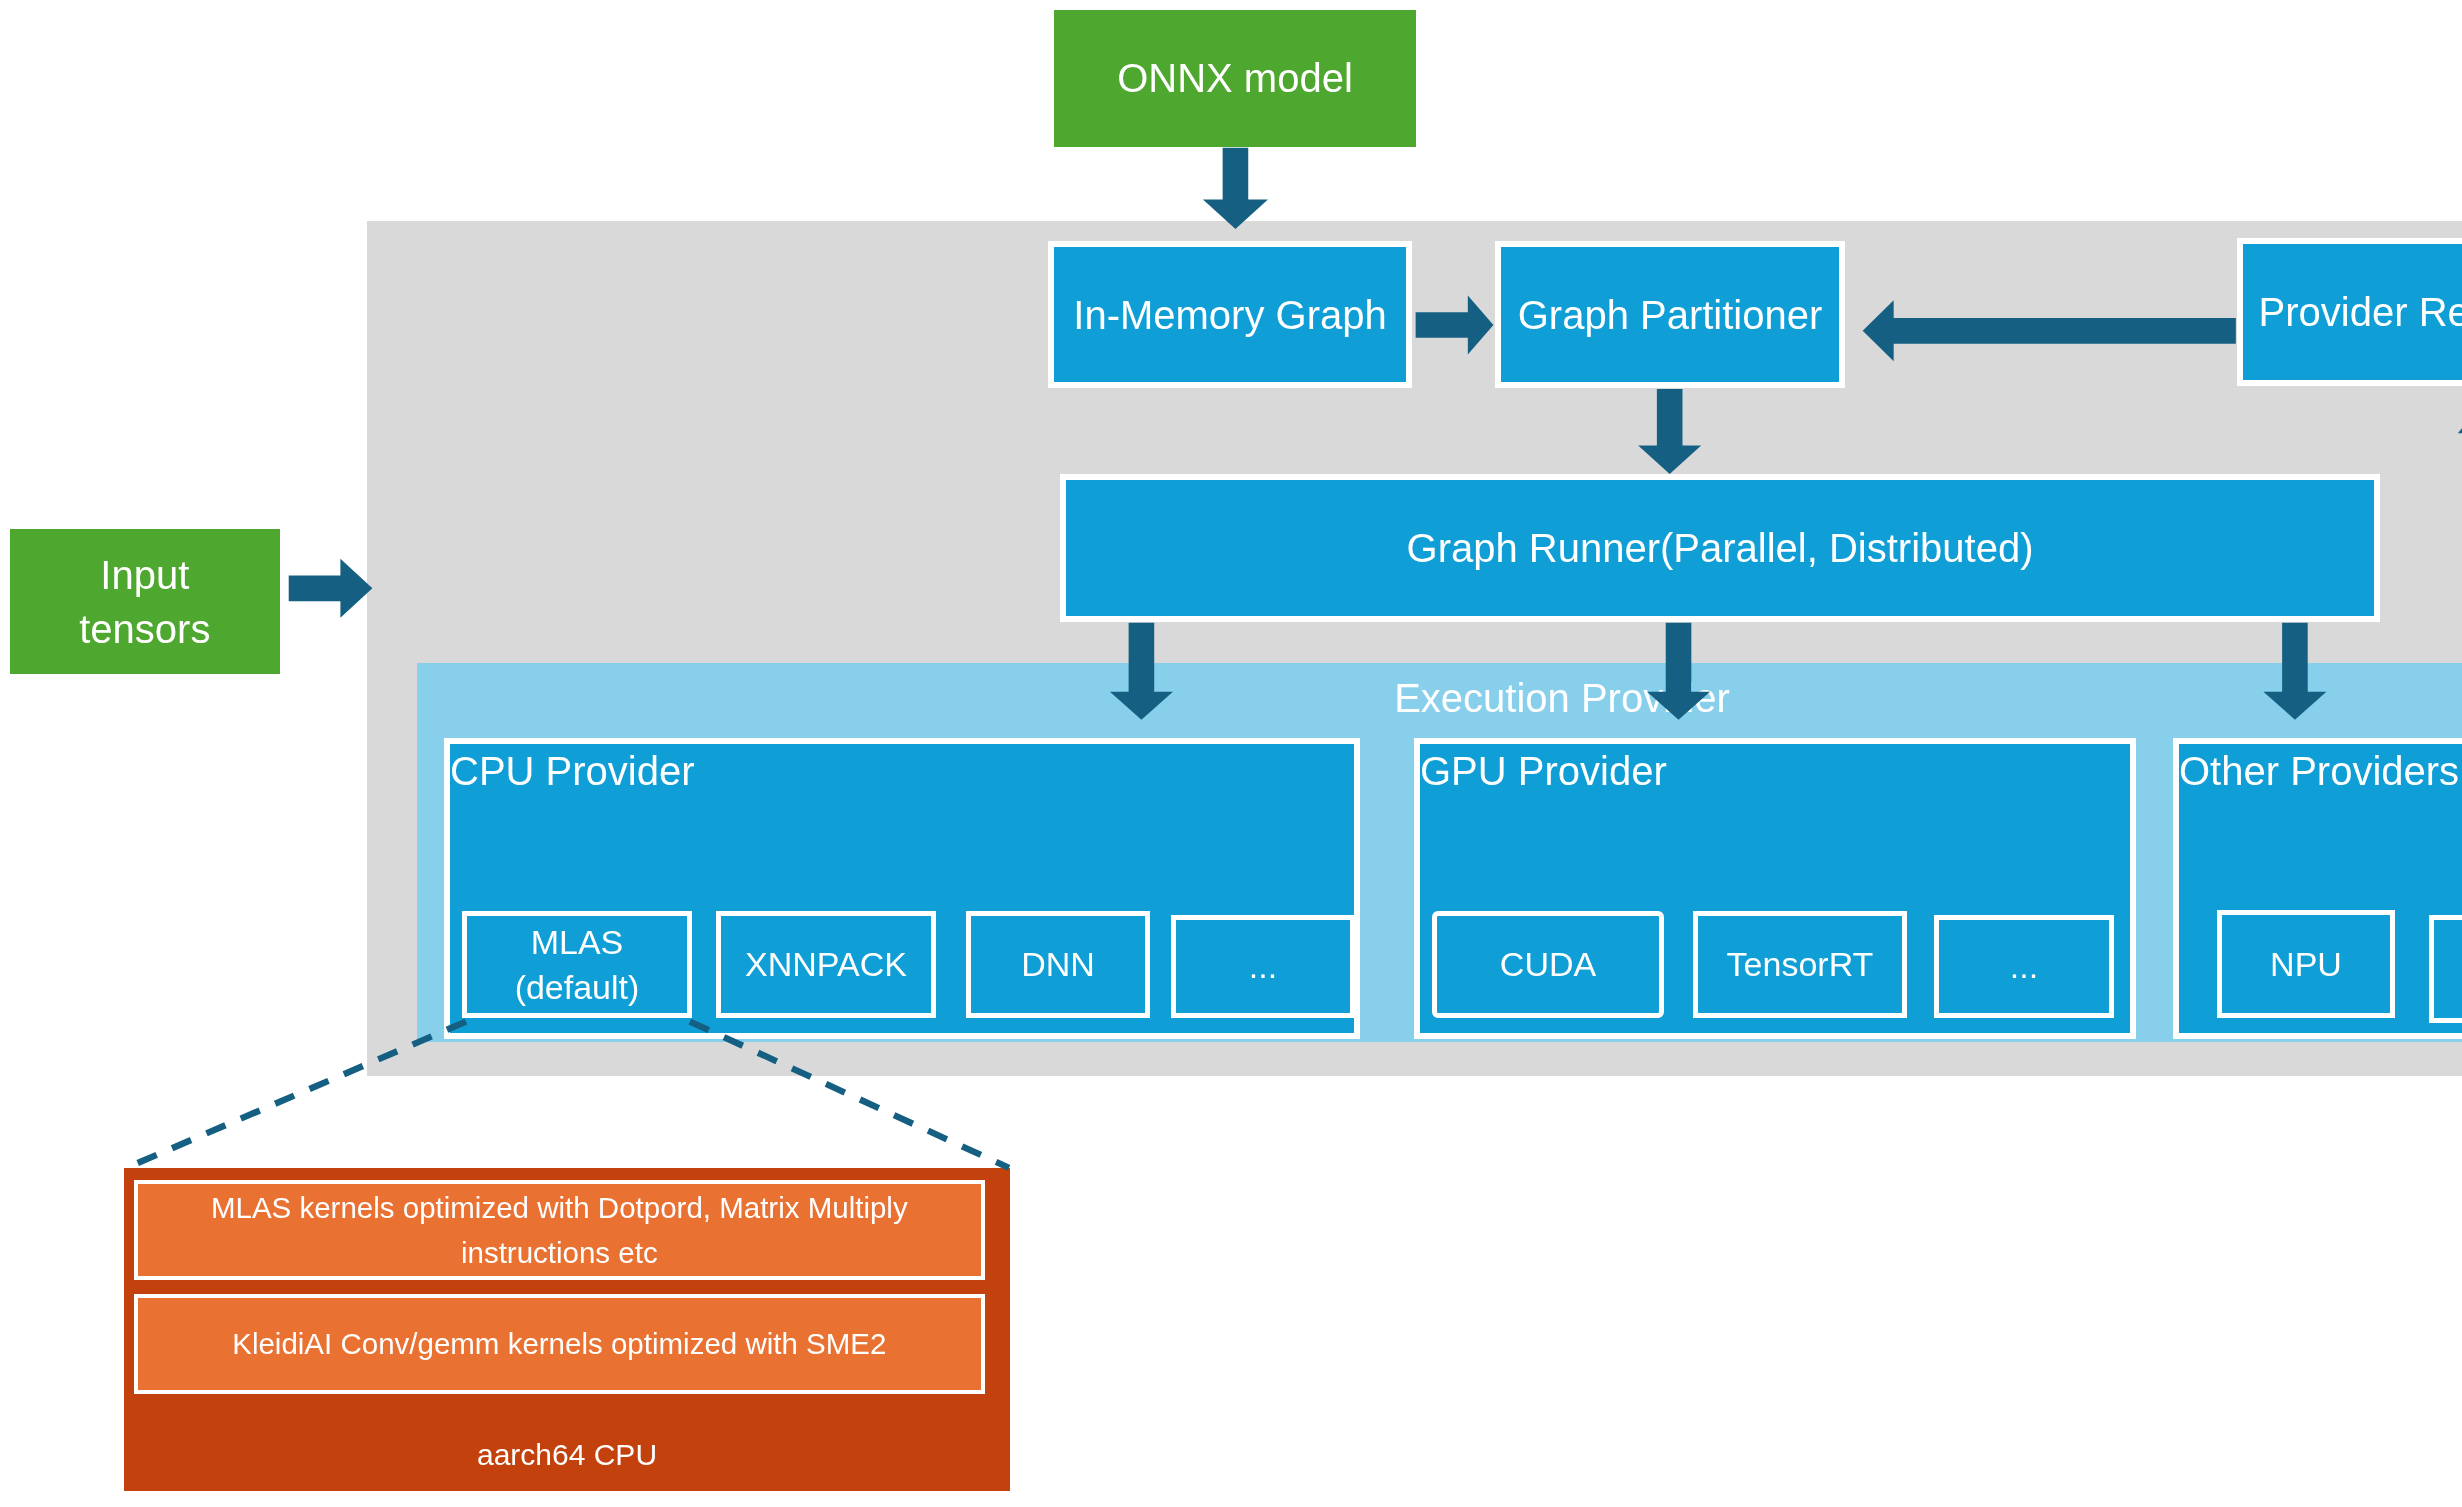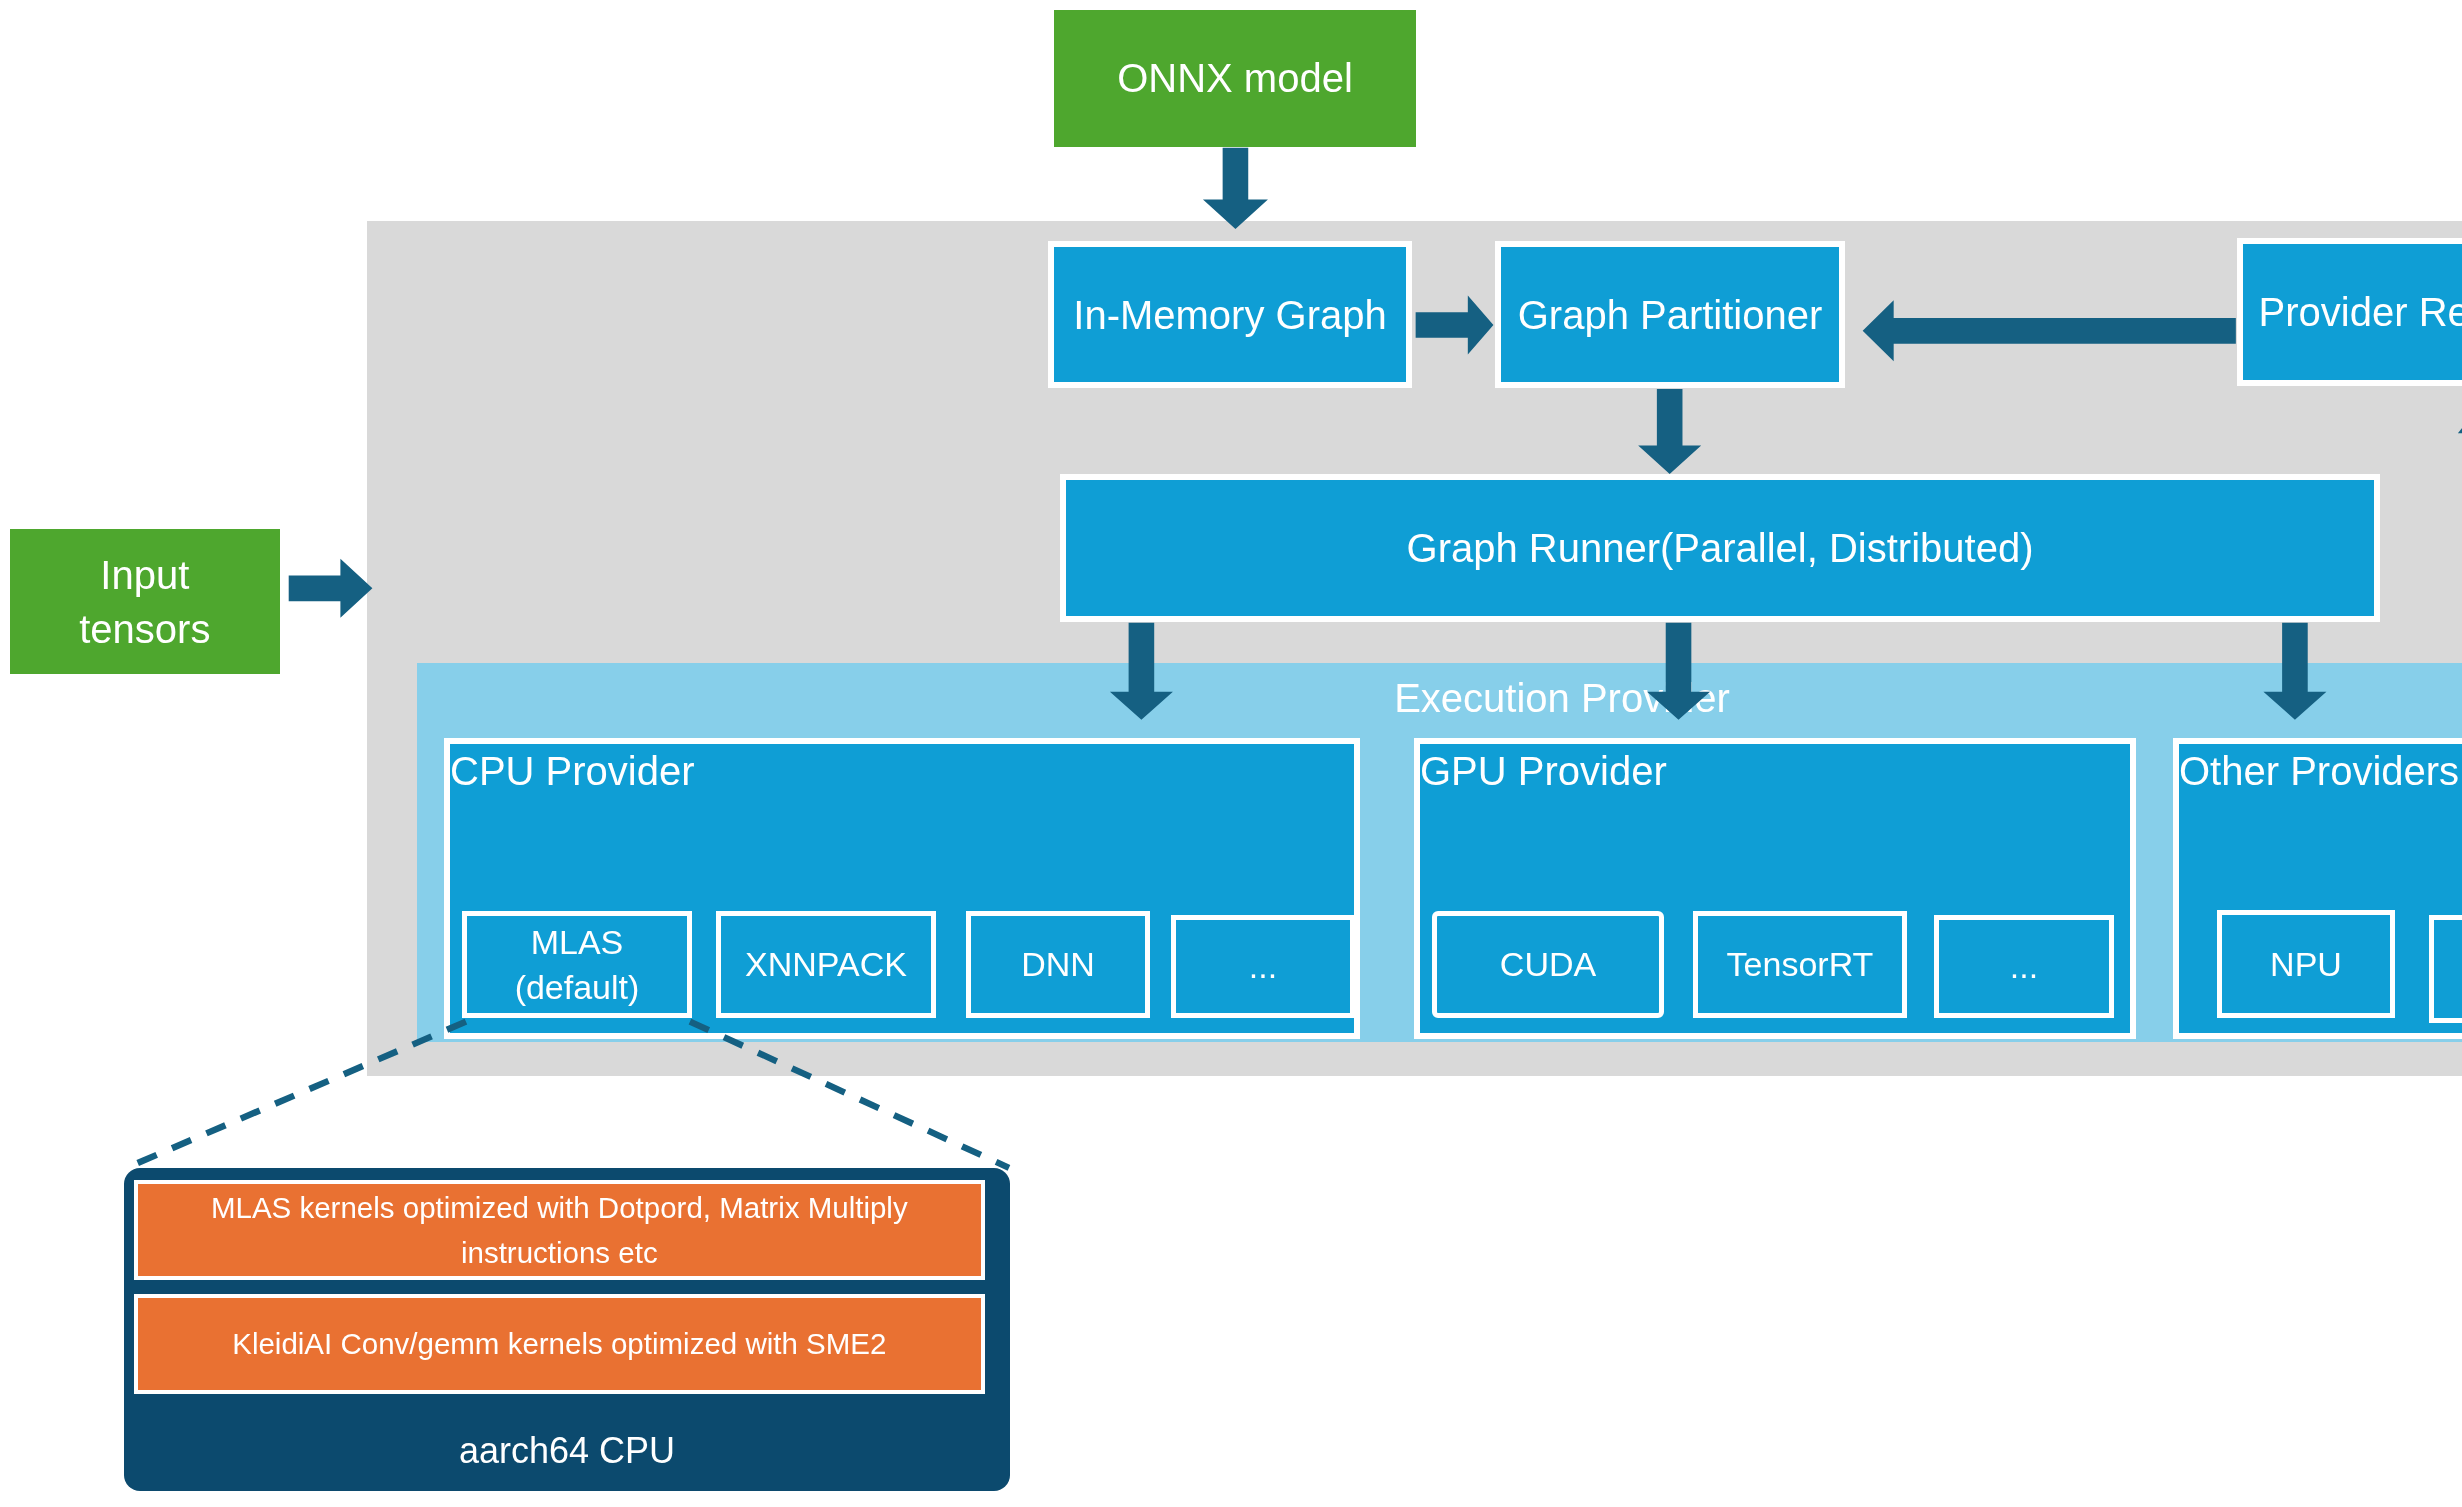--- a/index.html
+++ b/index.html
@@ -10,31 +10,31 @@
   .center{display:flex;align-items:center;justify-content:center;text-align:center;}
   .white-text{color:#ffffff;}
 
   
   .gray-container{background:#D9D9D9;}
   .lightblue-container{background:#87CFEA;}
 
   
   .green-box{background:#4EA72E;}
   .blue-box{background:#0F9ED5;border:6.9px solid #ffffff;}
-  .blue-flat{background:#0c4a6e;border-radius:16px;}
+  .blue-flat{background:#c2410c;}
   .sub-box{background:#0F9ED5;border:5.9px solid #ffffff;}
   .orange-box{background:#E97132;border:4.9px solid #ffffff;}
 
   .node-label{font-size:40px;line-height:1.35;}
   .sub-label{font-size:34px;line-height:1.3;}
   .runner-line{font-size:40px;line-height:1.55;}
   .provider-title{width:100%;text-align:left;margin-top:5px;font-size:40px;}
   .ep-label{font-size:40px;text-align:center;}
   .kernel-text{font-size:29.5px;line-height:1.55;padding:0 22px;}
-  .aarch-label{font-size:36px;}
+  .aarch-label{font-size:30px;}
 
   svg.overlay{position:absolute;left:0;top:0;pointer-events:none;}
   .arrow{fill:#156082;}
   .dashed{stroke:#156082;stroke-width:13;stroke-dasharray:42 34;fill:none;}
 </style>
 </head>
 <body>
 
 <div class="canvas">
 

